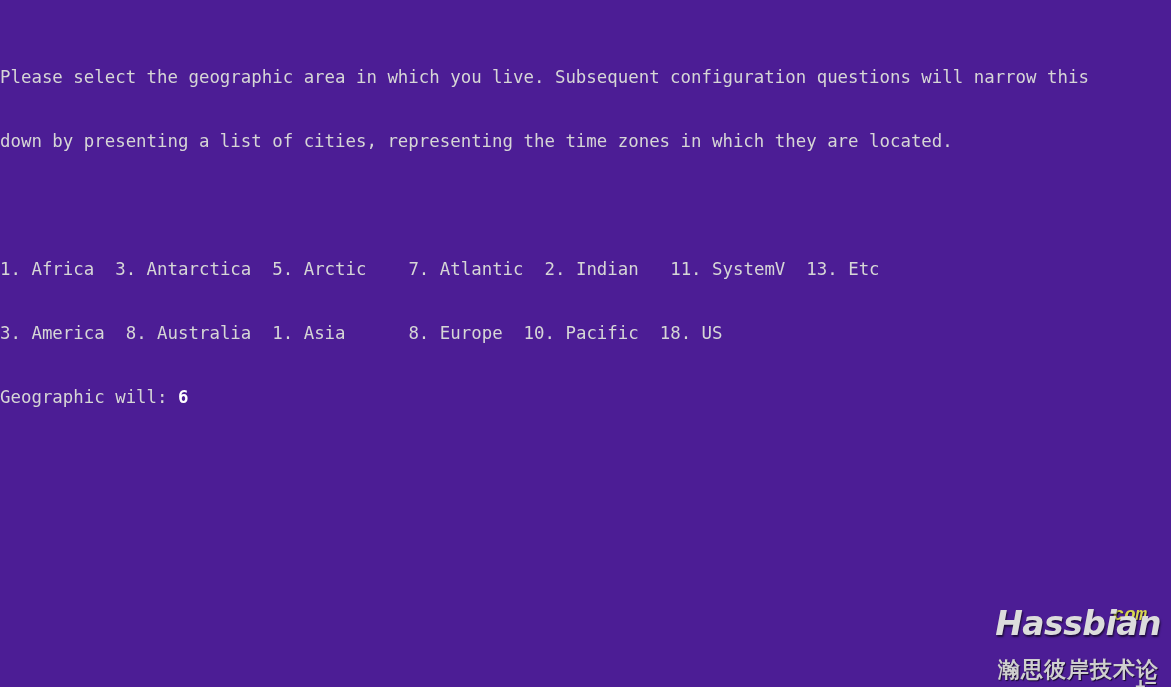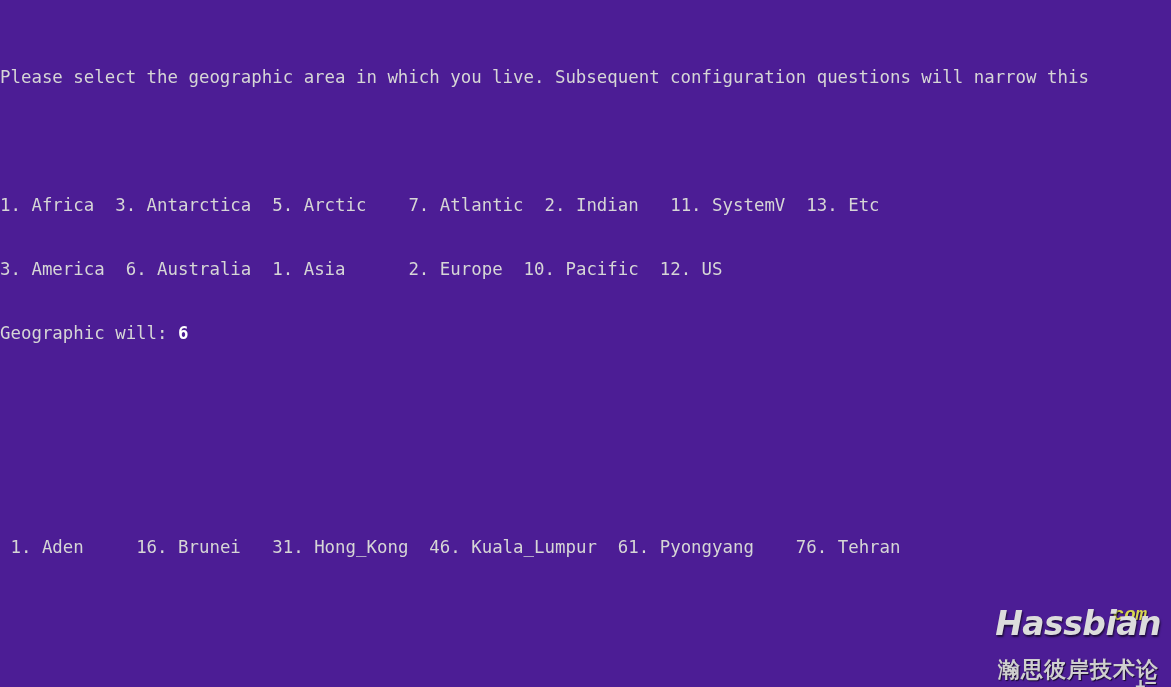--- a/index.html
+++ b/index.html
@@ -82,28 +82,28 @@
     text-shadow: 1px 1px 1px rgba(0,0,0,0.7);
   }
 </style>
 </head>
 <body>
 
 <div id="terminal">
   <div class="screen">
 
     <div class="line">Please select the geographic area in which you live. Subsequent configuration questions will narrow this</div>
+    <div class="line">down by presenting a list of cities, representing the time zones in which they are located.</div>
     <div class="blank"></div>
     <div class="line"><span>1. Africa</span><span>  </span><span>3. Antarctica</span><span>  </span><span>5. Arctic</span><span>    </span><span>7. Atlantic</span><span>  </span><span>2. Indian</span><span>   </span><span>11. SystemV</span><span>  </span><span>13. Etc</span></div>
-    <div class="line"><span>3. America</span><span>  </span><span>6. Australia</span><span>  </span><span>1. Asia</span><span>      </span><span>2. Europe</span><span>  </span><span>10. Pacific</span><span>  </span><span>12. US</span></div>
+    <div class="line"><span>3. America</span><span>  </span><span>8. Australia</span><span>  </span><span>1. Asia</span><span>      </span><span>8. Europe</span><span>  </span><span>10. Pacific</span><span>  </span><span>18. US</span></div>
     <div class="line"><span>Geographic will: </span><b class="val">6</b></div>
     <div class="blank"></div>
     <div class="blank"></div>
 
-    <div class="line"><span> 1. Aden</span><span>     </span><span>16. Brunei</span><span>   </span><span>31. Hong_Kong</span><span>  </span><span>46. Kuala_Lumpur</span><span>  </span><span>61. Pyongyang</span><span>    </span><span>76. Tehran</span></div>
     
     
     
     
     
     
     
     
     
     

